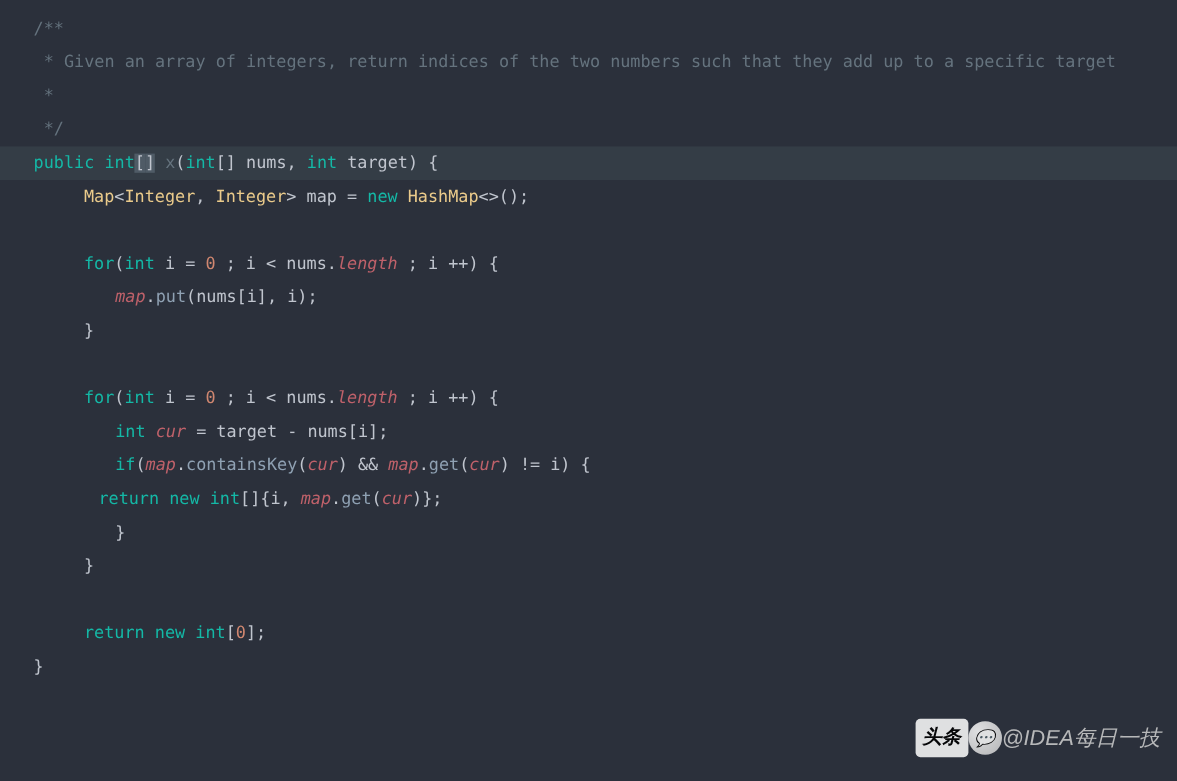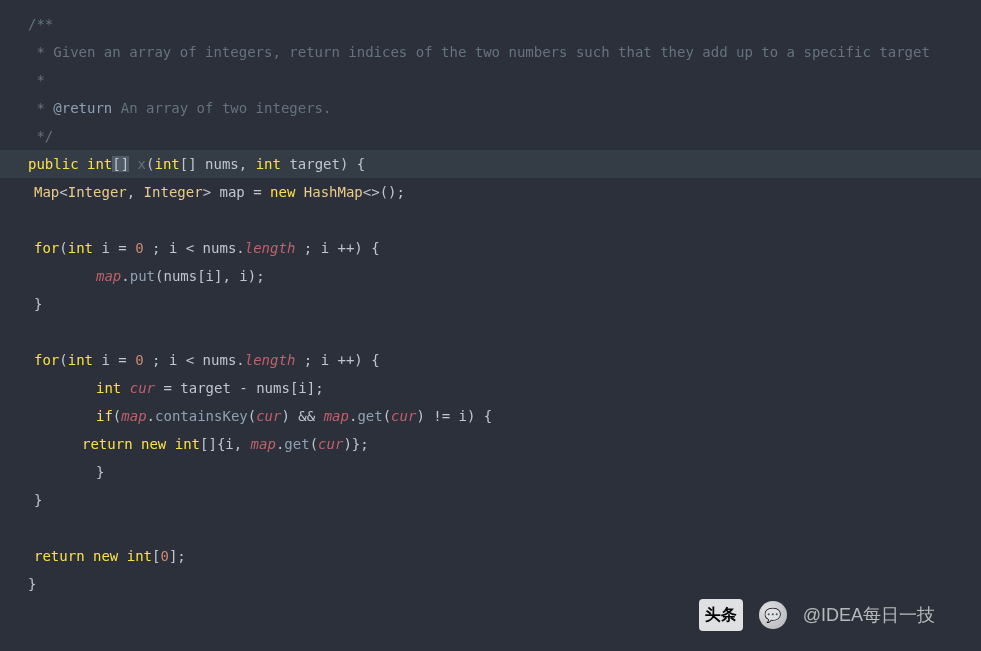--- a/index.html
+++ b/index.html
@@ -23,49 +23,50 @@
     }
     .line {
       padding-left: 28px;
       white-space: pre;
       height: 28px;
     }
     .line.highlighted {
       background: #343d46;
     }
     .indent1 { padding-left: 28px; }
-    .indent2 { padding-left: 34px; }
+    .indent2 { padding-left: 70px; }
     .indent3 { padding-left: 96px; }
     .indent4 { padding-left: 82px; }
     .comment { color: #65737e; }
-    .keyword { color: #fde047; }
+    .keyword { color: #14b8a6; }
     .method { color: #8fa1b3; }
     .number { color: #d08770; }
     .param-tag { color: #8fa1b3; }
     .punct { color: #c0c5ce; }
     .var { color: #c0c5ce; }
     .classname { color: #ebcb8b; }
     .field { color: #bf616a; font-style: italic; }
     .default { color: #c0c5ce; }
     .method-name { color: #65737e; }
     .bracket-hl {
       background: #4f5b66;
       color: #c0c5ce;
     }
     .watermark {
       position: absolute;
       bottom: 20px;
-      right: 46px;
+      right: 14px;
       display: flex;
       align-items: center;
-      gap: 16px;
+      gap: 0;
       color: #d0d0d0;
       font-size: 18px;
       font-family: sans-serif;
       opacity: 0.85;
+      font-style: italic;
     }
     .watermark-logo {
       background: #fff;
       color: #000;
       border-radius: 4px;
       padding: 2px 6px;
       font-size: 16px;
       font-weight: bold;
     }
     .watermark-icon {
@@ -79,21 +80,20 @@
       font-size: 14px;
     }
   </style>
 </head>
 <body>
 
 <div class="code-container">
   <div class="line indent1"><span class="comment">/**</span></div>
   <div class="line indent1"><span class="comment"> * </span><span class="comment">Given an array of integers, return indices of the two numbers such that they add up to a specific target</span></div>
   <div class="line indent1"><span class="comment"> *</span></div>
-  <div class="line indent1"><span class="comment"> * </span><span class="param-tag">@return</span><span class="comment"> An array of two integers.</span></div>
   <div class="line indent1"><span class="comment"> */</span></div>
   <div class="line highlighted indent1"><span class="keyword">public </span><span class="keyword">int</span><span class="bracket-hl">[</span><span class="bracket-hl">]</span><span class="method-name"> x</span><span class="punct">(</span><span class="keyword">int</span><span class="punct">[] </span><span class="var">nums</span><span class="punct">, </span><span class="keyword">int </span><span class="var">target</span><span class="punct">) {</span></div>
   <div class="line indent2"><span class="classname">Map</span><span class="punct">&lt;</span><span class="classname">Integer</span><span class="punct">, </span><span class="classname">Integer</span><span class="punct">&gt; </span><span class="var">map</span><span class="punct"> = </span><span class="keyword">new </span><span class="classname">HashMap</span><span class="punct">&lt;&gt;();</span></div>
   <div class="line"></div>
   <div class="line indent2"><span class="keyword">for</span><span class="punct">(</span><span class="keyword">int </span><span class="var">i = </span><span class="number">0</span><span class="punct"> ; i &lt; nums.</span><span class="field">length</span><span class="punct"> ; i ++) {</span></div>
   <div class="line indent3"><span class="field">map</span><span class="punct">.</span><span class="method">put</span><span class="punct">(nums[i], i);</span></div>
   <div class="line indent2"><span class="punct">}</span></div>
   <div class="line"></div>
   <div class="line indent2"><span class="keyword">for</span><span class="punct">(</span><span class="keyword">int </span><span class="var">i = </span><span class="number">0</span><span class="punct"> ; i &lt; nums.</span><span class="field">length</span><span class="punct"> ; i ++) {</span></div>
   <div class="line indent3"><span class="keyword">int </span><span class="field">cur</span><span class="punct"> = target - nums[i];</span></div>

